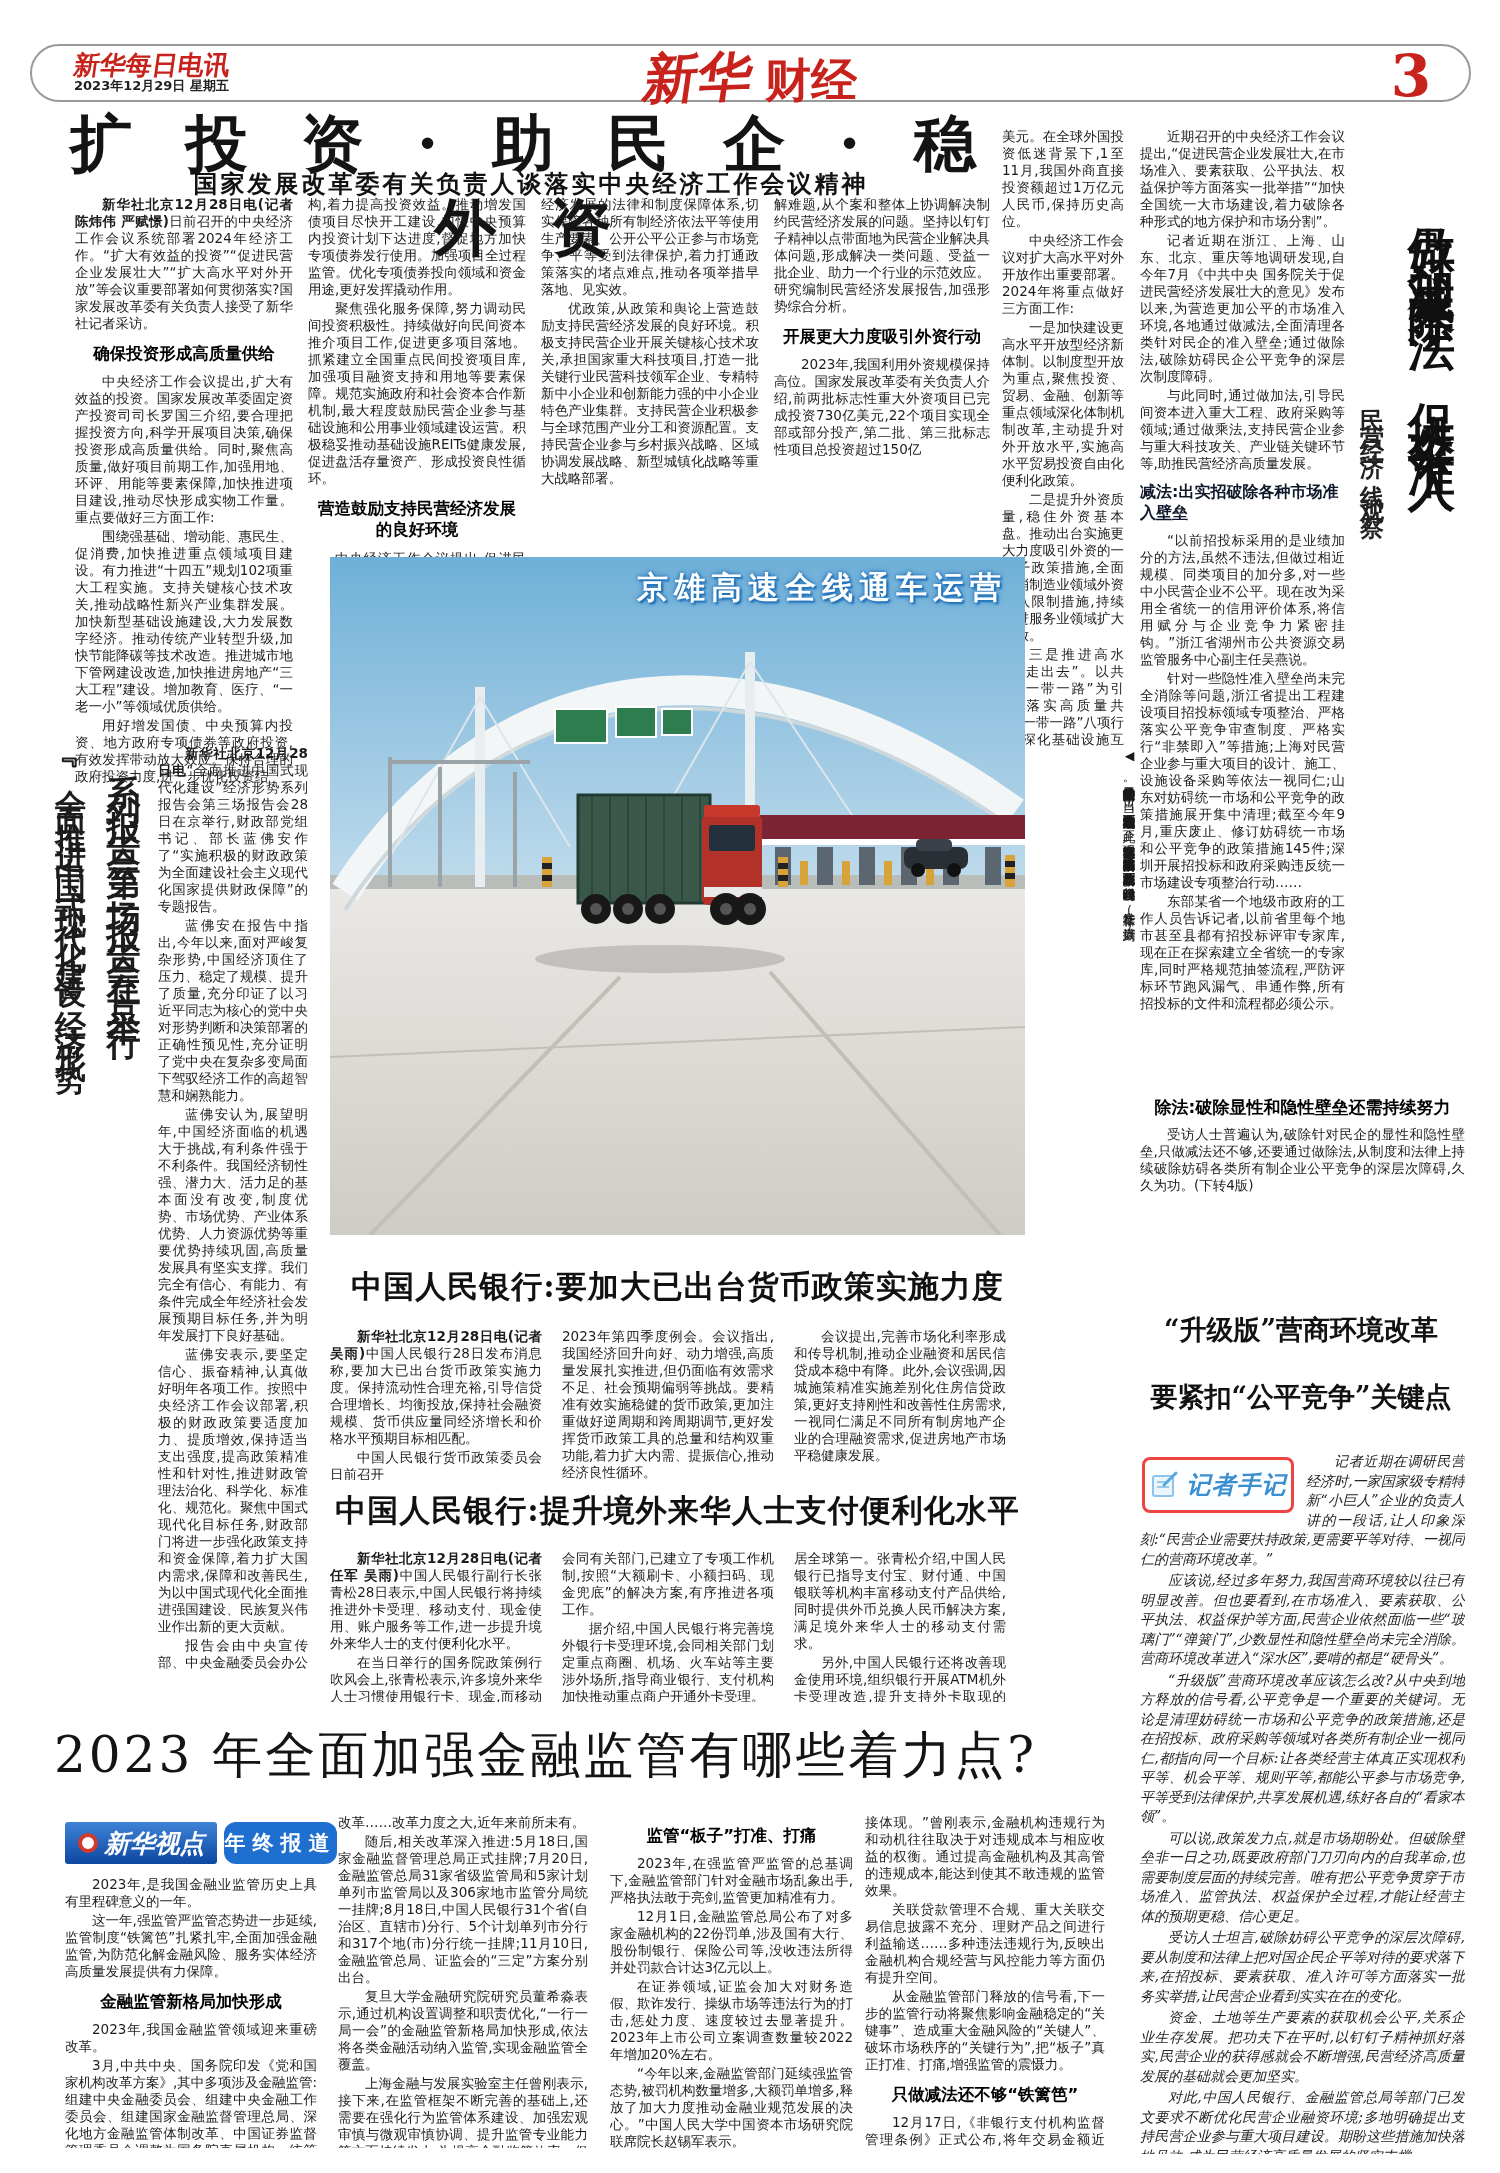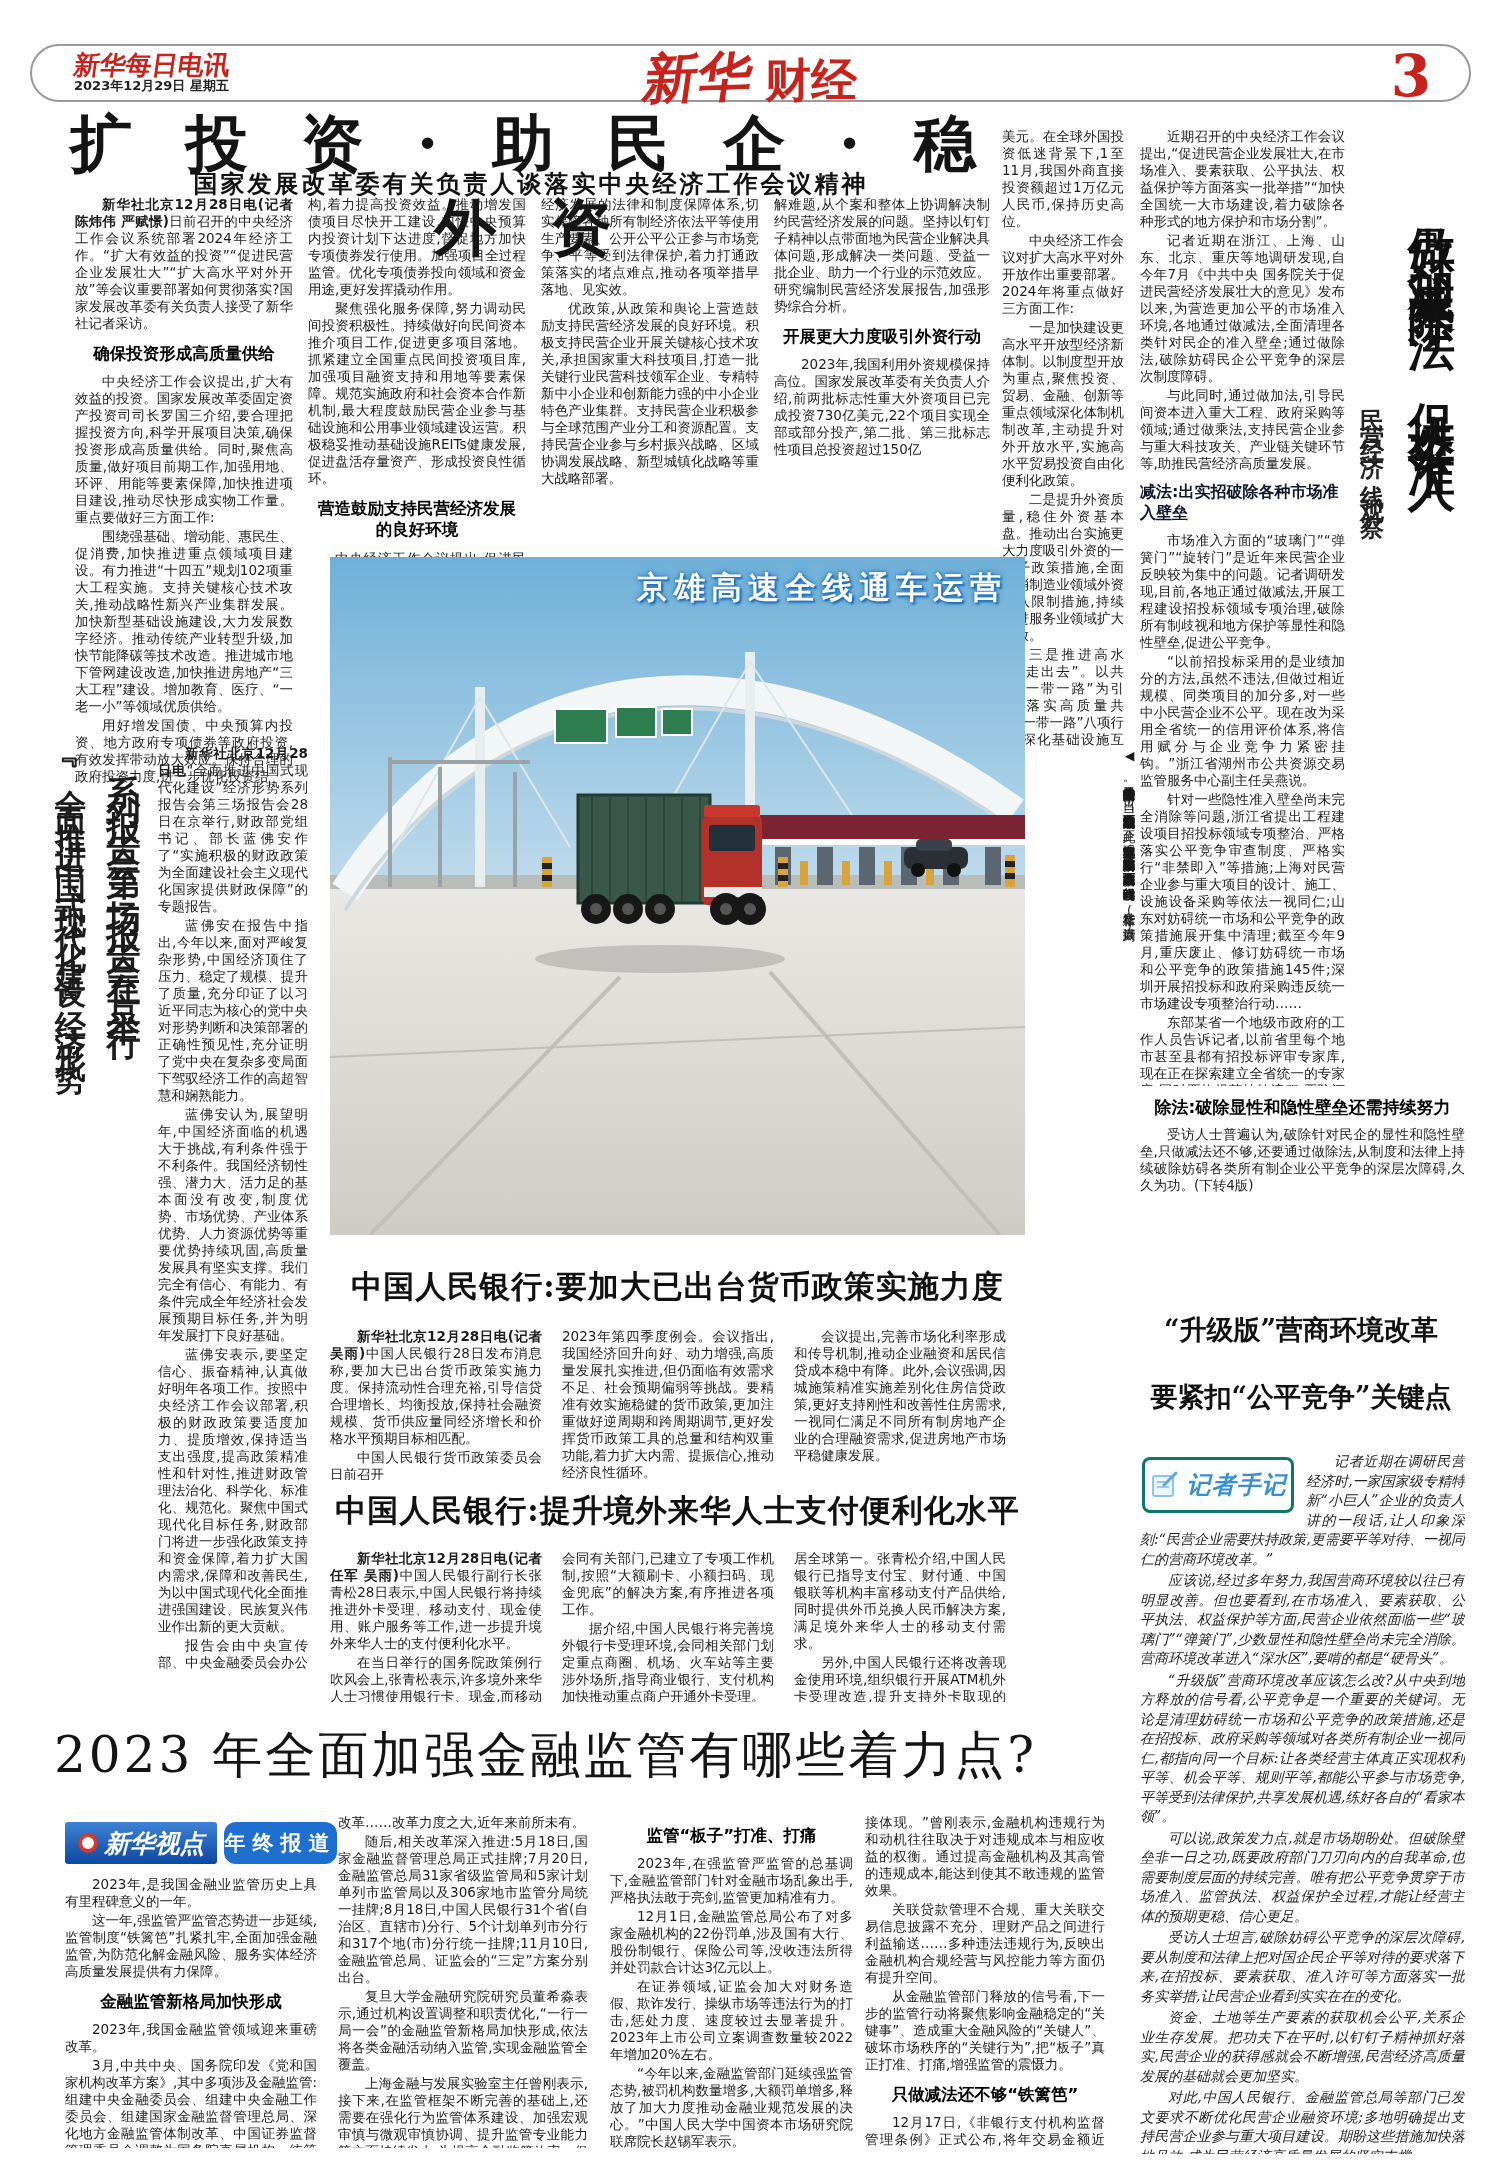--- a/index.html
+++ b/index.html
@@ -33,21 +33,21 @@
   .rep-v1{position:absolute;left:48px;top:748px;height:920px;width:46px;font-size:31px;font-weight:700;letter-spacing:17px;line-height:46px;}
   .rep-v2{position:absolute;left:100px;top:748px;height:830px;width:48px;font-size:34px;font-weight:700;letter-spacing:18px;line-height:48px;}
   .pboc-hl{position:absolute;width:695px;left:330px;text-align:center;font-size:31px;font-weight:900;letter-spacing:1px;color:#111;}
   .reg-hl{position:absolute;left:54px;top:1722px;width:1048px;font-size:50px;font-weight:400;letter-spacing:3px;color:#141414;}
   .notes-hl{position:absolute;left:1136px;top:1296px;width:330px;text-align:center;font-size:27px;font-weight:900;line-height:67px;color:#111;}
   
   .xhbadge{position:absolute;left:65px;top:1822px;width:272px;height:42px;display:flex;}
   .xhbadge .seg1{flex:1.35;background:linear-gradient(180deg,#3e83d6,#0d47a1);color:#fff;display:flex;align-items:center;justify-content:center;gap:7px;font-size:25px;font-weight:900;font-style:italic;border-radius:3px;}
   .xhbadge .dot{width:20px;height:20px;border-radius:50%;background:#fff;border:4px solid #d23a2b;box-sizing:border-box;}
   .xhbadge .seg2{flex:1;margin-left:7px;background:#1e6fd0;color:#fff;display:flex;align-items:center;justify-content:center;font-size:21px;font-weight:700;letter-spacing:7px;border-radius:12px;}
-  .notesbadge{float:left;width:146px;height:50px;border:3px solid #0f766e;border-radius:8px;background:#fcfeff;display:flex;align-items:center;justify-content:center;gap:7px;margin:5px 12px 6px 2px;}
+  .notesbadge{float:left;width:146px;height:50px;border:3px solid #ef4444;border-radius:8px;background:#fcfeff;display:flex;align-items:center;justify-content:center;gap:7px;margin:5px 12px 6px 2px;}
   .notesbadge .txt{color:#3a8fd0;font-size:24px;font-weight:900;font-style:italic;letter-spacing:1px;}
   .notesbody{font-family:"DejaVu Serif","Liberation Serif",serif;font-style:italic;font-size:14px;line-height:19.5px;color:#222;}
   
   .photo{position:absolute;left:330px;top:557px;width:695px;height:678px;overflow:hidden;background:#9cc4dd;}
   .photo-title{position:absolute;right:18px;top:10px;font-size:31px;font-weight:900;letter-spacing:6px;color:#fff;
       text-shadow:0 0 3px #1d6fb8,0 0 6px #2b7bbf,2px 2px 2px #1d6fb8;}
   .caption{position:absolute;left:1032px;top:748px;width:108px;height:318px;font-size:12.5px;line-height:21px;color:#1a1a1a;overflow:hidden;}
 </style>
 </head>
 <body>
@@ -96,21 +96,20 @@
       <div class="blk p">三是推进高水平“走出去”。以共建“一带一路”为引领,落实高质量共建“一带一路”八项行动,深化基础设施互联互通、国际产能与第三方市场合作,实现优势互补、互利共赢。</div>
     </div>
 
   <div class="obs-hl vert song">做好『加减乘除』法,促进公平准入</div>
   <div class="obs-kicker vert song">民营经济一线观察</div>
   <div class="colbox" style="left:1140px;top:128px;width:205px;height:958px;">
       <div class="blk p">近期召开的中央经济工作会议提出,“促进民营企业发展壮大,在市场准入、要素获取、公平执法、权益保护等方面落实一批举措”“加快全国统一大市场建设,着力破除各种形式的地方保护和市场分割”。</div>
       <div class="blk p">记者近期在浙江、上海、山东、北京、重庆等地调研发现,自今年7月《中共中央 国务院关于促进民营经济发展壮大的意见》发布以来,为营造更加公平的市场准入环境,各地通过做减法,全面清理各类针对民企的准入壁垒;通过做除法,破除妨碍民企公平竞争的深层次制度障碍。</div>
       <div class="blk p">与此同时,通过做加法,引导民间资本进入重大工程、政府采购等领域;通过做乘法,支持民营企业参与重大科技攻关、产业链关键环节等,助推民营经济高质量发展。</div>
       <div class="blk subl">减法:出实招破除各种市场准入壁垒</div>
-      <div class="blk p">市场准入方面的“玻璃门”“弹簧门”“旋转门”是近年来民营企业反映较为集中的问题。记者调研发现,目前,各地正通过做减法,开展工程建设招投标领域专项治理,破除所有制歧视和地方保护等显性和隐性壁垒,促进公平竞争。</div>
       <div class="blk p">“以前招投标采用的是业绩加分的方法,虽然不违法,但做过相近规模、同类项目的加分多,对一些中小民营企业不公平。现在改为采用全省统一的信用评价体系,将信用赋分与企业竞争力紧密挂钩。”浙江省湖州市公共资源交易监管服务中心副主任吴燕说。</div>
       <div class="blk p">针对一些隐性准入壁垒尚未完全消除等问题,浙江省提出工程建设项目招投标领域专项整治、严格落实公平竞争审查制度、严格实行“非禁即入”等措施;上海对民营企业参与重大项目的设计、施工、设施设备采购等依法一视同仁;山东对妨碍统一市场和公平竞争的政策措施展开集中清理;截至今年9月,重庆废止、修订妨碍统一市场和公平竞争的政策措施145件;深圳开展招投标和政府采购违反统一市场建设专项整治行动……</div>
       <div class="blk p">东部某省一个地级市政府的工作人员告诉记者,以前省里每个地市甚至县都有招投标评审专家库,现在正在探索建立全省统一的专家库,同时严格规范抽签流程,严防评标环节跑风漏气、串通作弊,所有招投标的文件和流程都必须公示。</div>
     </div>
   <div class="abs" style="left:1140px;top:1096px;width:325px;text-align:center;font-weight:700;font-size:17px;color:#000;">除法:破除显性和隐性壁垒还需持续努力</div>
   <div class="colbox" style="left:1140px;top:1126px;width:325px;height:152px;">
       <div class="blk p">受访人士普遍认为,破除针对民企的显性和隐性壁垒,只做减法还不够,还要通过做除法,从制度和法律上持续破除妨碍各类所有制企业公平竞争的深层次障碍,久久为功。(下转4版)</div>
     </div>
 
   <div class="photo">

